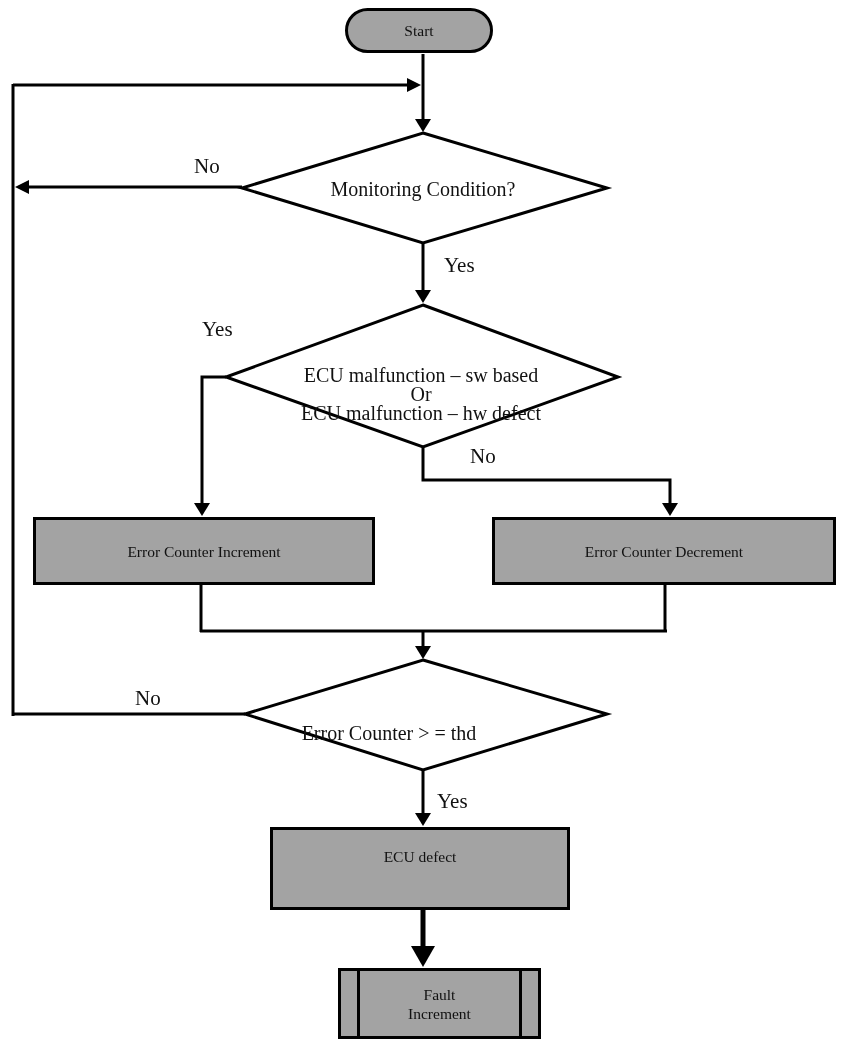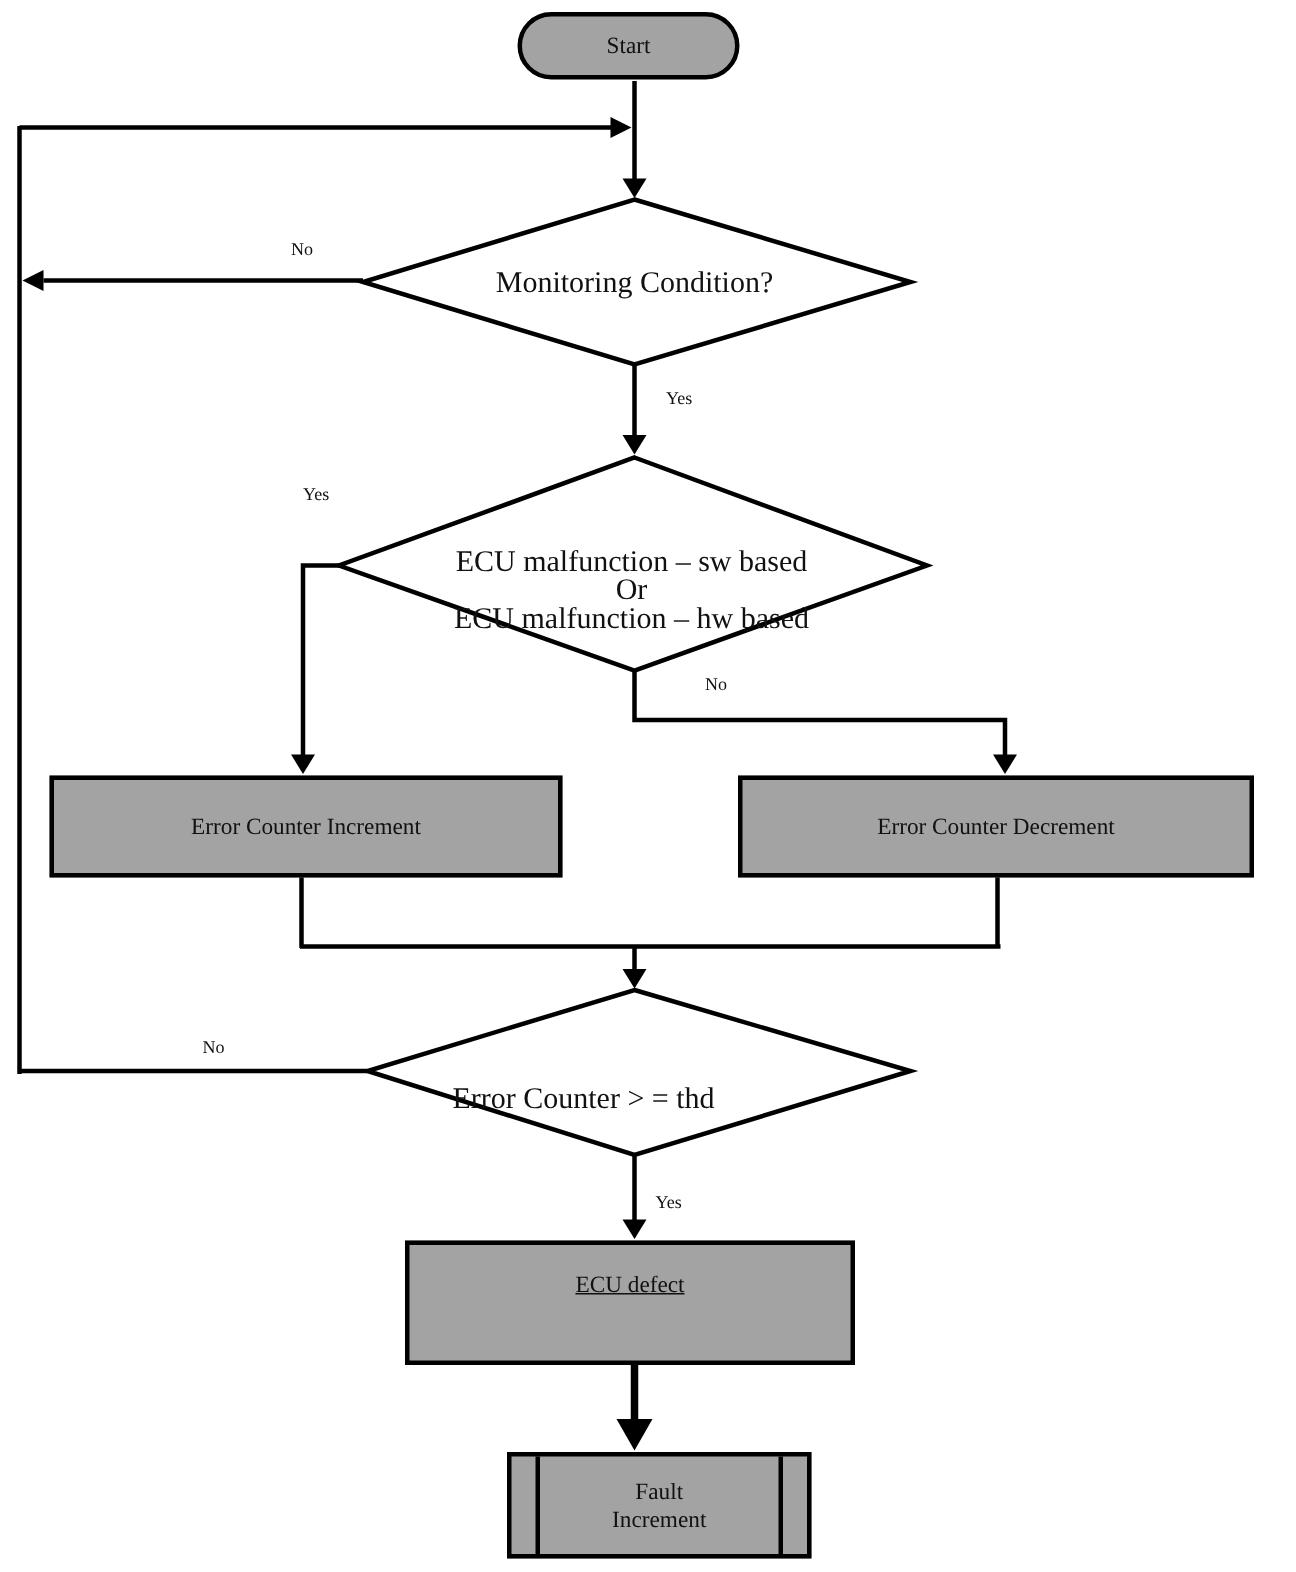--- a/index.html
+++ b/index.html
@@ -12,21 +12,21 @@
     position: absolute; display: flex; align-items: center; justify-content: center;
     text-align: center; font-size: 15.5px; line-height: 19px; background: #a3a3a3; color: #111111;
   }
   .rect { border: 3px solid #000000; }
   .terminator { border: 3px solid #000000; border-radius: 23px; }
 
   .dtext {
     position: absolute; transform: translate(-50%, -50%);
     text-align: center; font-size: 20px; line-height: 19px; white-space: nowrap; color: #111111;
   }
-  .elabel { position: absolute; font-size: 12px; line-height: 16px; color: #111111; }
+  .elabel { position: absolute; font-size: 21px; line-height: 16px; color: #111111; }
 
   .fault-inner { position: absolute; top: 0; bottom: 0; width: 3px; background: #000000; }
 </style>
 </head>
 <body>
 
 <div class="canvas">
 
   <svg width="864" height="1048" viewBox="0 0 864 1048">
     <g stroke="#000000" stroke-width="3" fill="none">
@@ -79,34 +79,34 @@
 
   <div class="node terminator" style="left:345px; top:8px; width:148px; height:45px;">
     <span>Start</span>
   </div>
 
   <div class="dtext" style="left:423px; top:189px;">Monitoring Condition?</div>
 
   <div class="dtext" style="left:421px; top:394px;">
     <span>ECU malfunction – sw based</span><br>
     <span>Or</span><br>
-    <span>ECU malfunction – hw based</span>
+    <span>ECU malfunction – hw defect</span>
   </div>
 
   <div class="dtext" style="left:389px; top:733px;">Error Counter &gt; = thd</div>
 
   <div class="node rect" style="left:33px; top:517px; width:342px; height:68px;">
     <span>Error Counter Increment</span>
   </div>
 
   <div class="node rect" style="left:492px; top:517px; width:344px; height:68px;text-align:center;">
     <span>Error Counter Decrement</span>
   </div>
 
-  <div class="node rect" style="left:270px; top:827px; width:300px; height:83px; padding-bottom:24px;text-decoration:underline;">
+  <div class="node rect" style="left:270px; top:827px; width:300px; height:83px; padding-bottom:24px;">
     <span>ECU defect</span>
   </div>
 
   <div class="node rect" style="left:338px; top:968px; width:203px; height:71px;">
     <div class="fault-inner" style="left:16px;"></div>
     <div class="fault-inner" style="right:16px;"></div>
     <span>
       <span>Fault</span><br>
       <span>Increment</span>
     </span>

